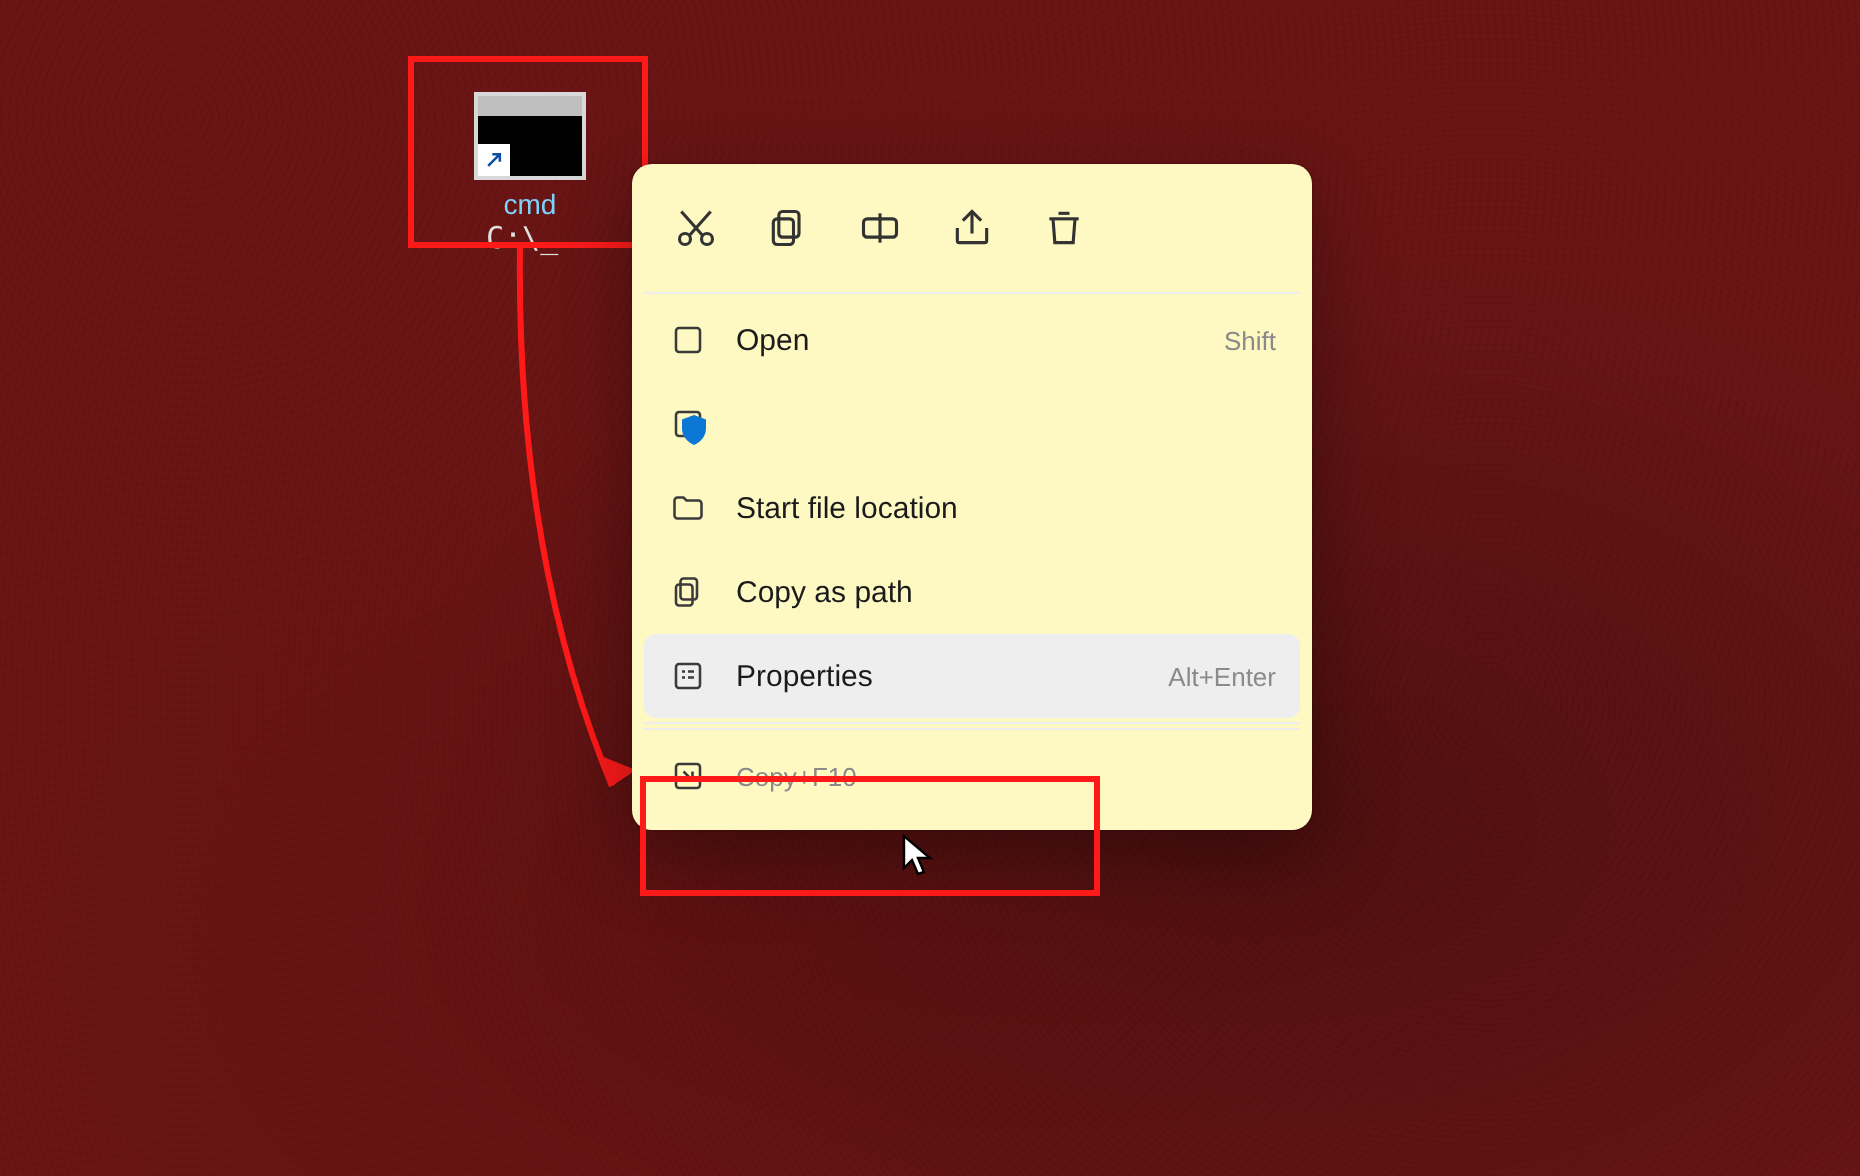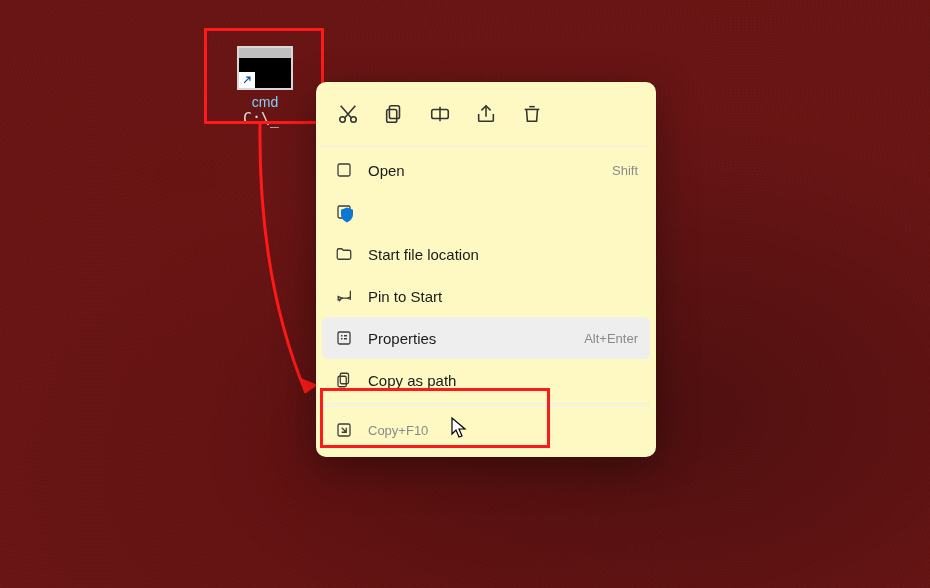--- a/index.html
+++ b/index.html
@@ -271,50 +271,41 @@
 
   <div class="menu-item">
     <span class="lead-icon">
       <svg viewBox="0 0 24 24" fill="none" stroke="currentColor" stroke-width="1.7">
           <path d="M3 7a2 2 0 0 1 2-2h4l2 2h8a2 2 0 0 1 2 2v8a2 2 0 0 1-2 2H5a2 2 0 0 1-2-2V7z"></path>
         </svg>
     </span>
     <span class="label">Start file location</span>
   </div>
 
-  <div class="menu-item">
-    <span class="lead-icon">
-      <svg viewBox="0 0 24 24" fill="none" stroke="currentColor" stroke-width="1.7">
-          <path d="M15 3l6 6-4 2-5 5-2 5-3-3 5-2 5-5 2-4-6-6z" transform="rotate(45 12 12)"></path>
-          <path d="M5 19l5-5"></path>
-        </svg>
-    </span>
-    <span class="label">Pin to Start</span>
-  </div>
-
+
+
+  <div class="menu-item">
+    <span class="lead-icon">
+      <svg viewBox="0 0 24 24" fill="none" stroke="currentColor" stroke-width="1.7">
+          <rect x="7" y="3" width="11" height="14" rx="2"></rect>
+          <rect x="4" y="7" width="11" height="14" rx="2"></rect>
+        </svg>
+    </span>
+    <span class="label">Copy as path</span>
+  </div>
 
   <div class="menu-item hover">
     <span class="lead-icon">
       <svg viewBox="0 0 24 24" fill="none" stroke="currentColor" stroke-width="1.7">
           <rect x="4" y="4" width="16" height="16" rx="2"></rect>
           <path d="M8 9h2M12 9h4M8 13h2M12 13h4"></path>
         </svg>
     </span>
     <span class="label">Properties</span>
     <span class="shortcut">Alt+Enter</span>
-  </div>
-
-  <div class="menu-item">
-    <span class="lead-icon">
-      <svg viewBox="0 0 24 24" fill="none" stroke="currentColor" stroke-width="1.7">
-          <rect x="7" y="3" width="11" height="14" rx="2"></rect>
-          <rect x="4" y="7" width="11" height="14" rx="2"></rect>
-        </svg>
-    </span>
-    <span class="label">Copy as path</span>
   </div>
 
   <div class="divider"></div>
 
 
   <div class="divider"></div>
 
   <div class="menu-item">
     <span class="lead-icon">
       <svg viewBox="0 0 24 24" fill="none" stroke="currentColor" stroke-width="1.7">

